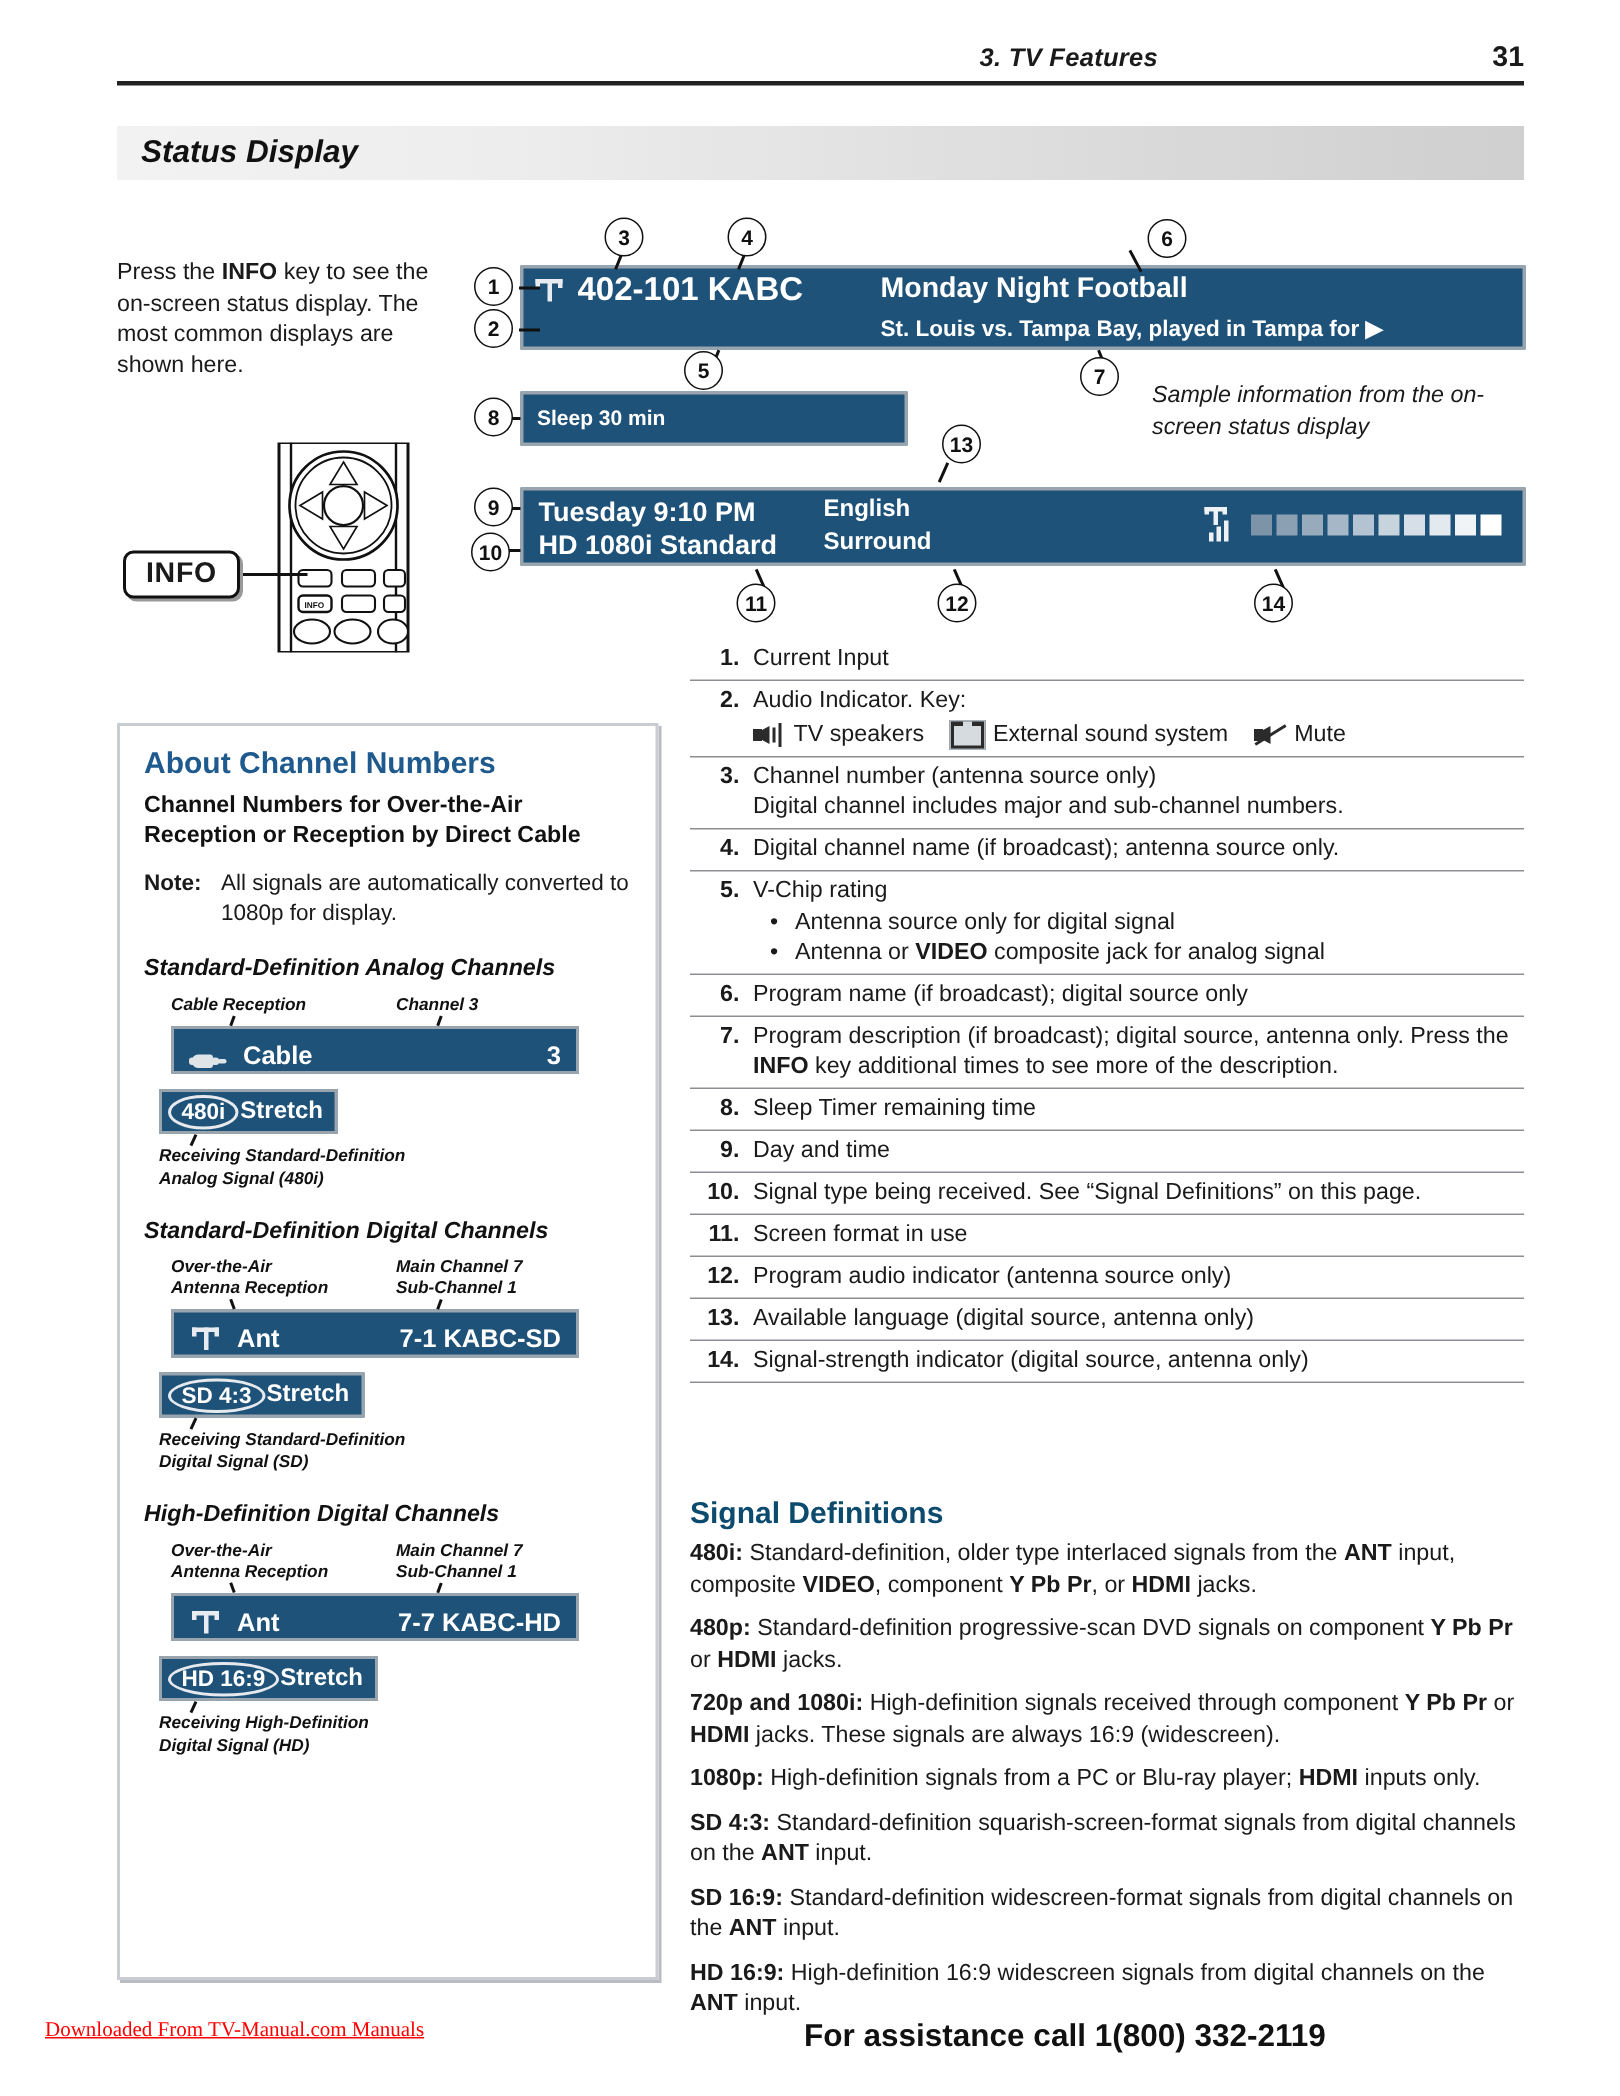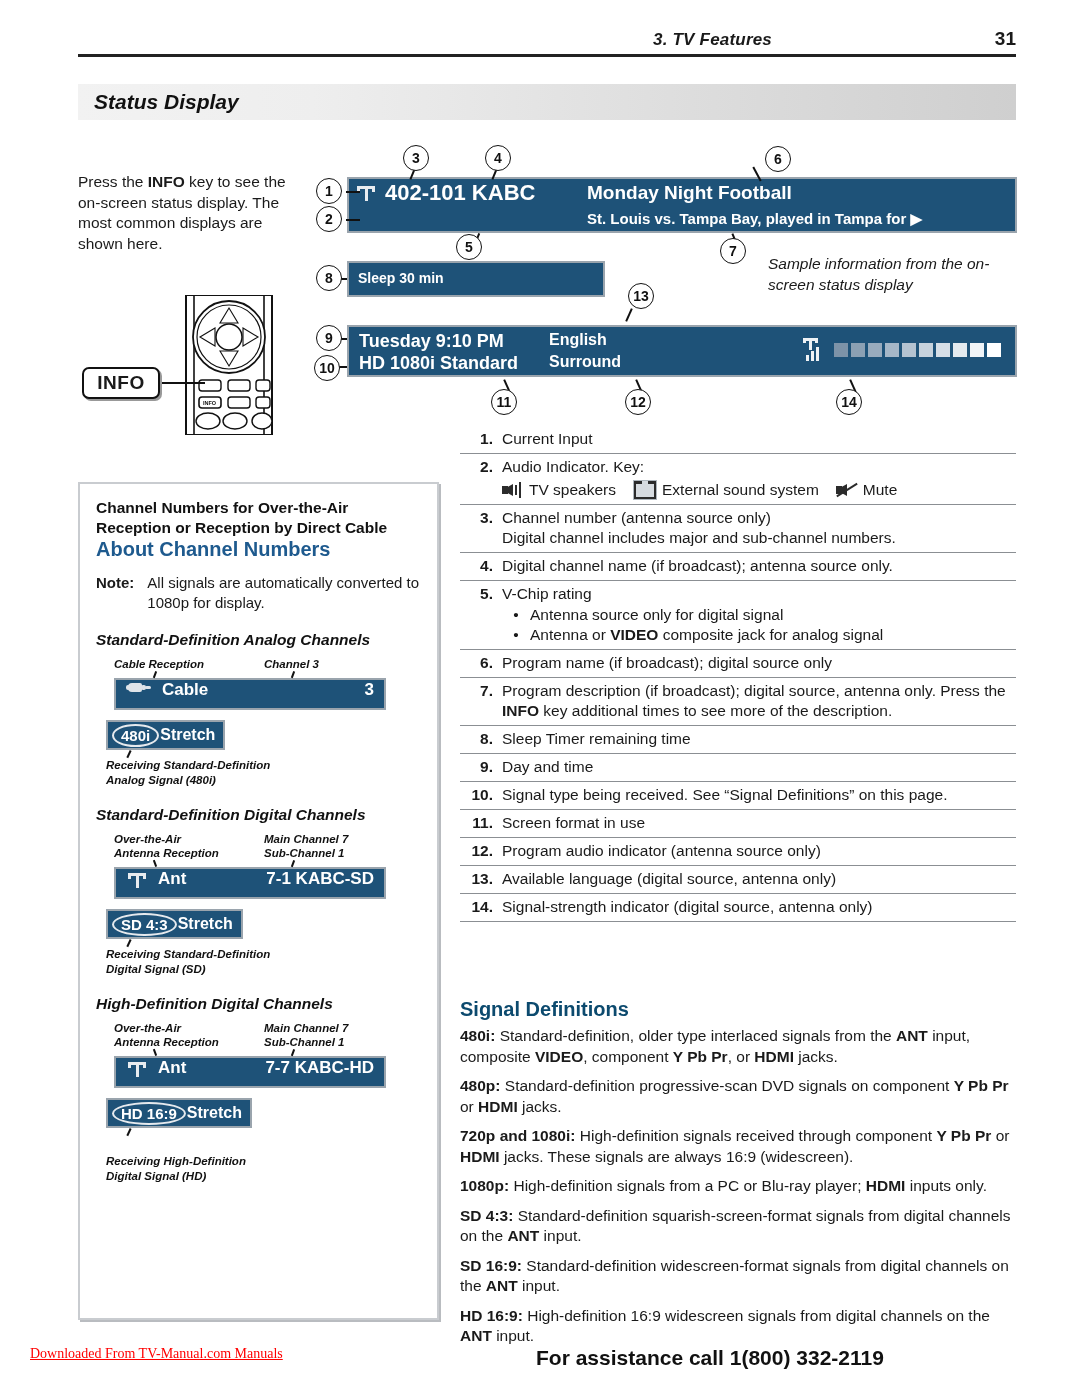--- a/index.html
+++ b/index.html
@@ -130,21 +130,21 @@
   #acn-title { font-size:20px; font-weight:bold; color:#1e5a8e; margin-bottom:6px; }
   #acn-sub { font-size:15.5px; font-weight:bold; line-height:20px; color:#111; }
   #acn-note { margin-top:12px; font-size:15px; line-height:20px; display:flex; }
   #acn-note .nlbl { font-weight:bold; margin-right:13px; }
   .sd-head {
     margin-top:18px; font-size:15.5px; font-weight:bold; font-style:italic; color:#111;
   }
   .annot { font-size:11.5px; font-weight:bold; font-style:italic; color:#111; line-height:14px; }
   .bluerow {
     background:#1e5278; border:2px solid #9aa4ad; color:#fff;
-    display:flex; align-items:flex-start; height:32px; padding:0 10px;
+    display:flex; align-items:flex-end; height:32px; padding:0 10px;
   }
   .bluerow .src { font-size:17px; font-weight:bold; margin-left:10px; }
   .bluerow .num { font-size:17px; font-weight:bold; margin-left:auto; }
   .stretchrow {
     background:#1e5278; border:2px solid #9aa4ad; color:#fff;
     display:inline-flex; align-items:center; height:30px; padding:0 8px 0 4px;
   }
   .oval {
     border:2px solid #e6eaee; border-radius:50%;
     padding:1px 7px; font-size:15px; font-weight:bold; line-height:17px;
@@ -329,22 +329,22 @@
   <div class="call" style="left:491px; top:389px;">11</div>
   <div class="call" style="left:625px; top:389px;">12</div>
   <div class="call" style="left:628px; top:283px;">13</div>
   <div class="call" style="left:836px; top:389px;">14</div>
 </div>
 
 <div class="pg" id="sample-cap">Sample information from the on-screen status display</div>
 
 <div class="pg" id="acn-box">
   <div id="acn-inner">
+    <div id="acn-title">About Channel Numbers</div>
     <div id="acn-sub">Channel Numbers for Over-the-Air Reception or Reception by Direct Cable</div>
-    <div id="acn-title">About Channel Numbers</div>
     <div id="acn-note">
       <span class="nlbl">Note:</span>
       <span>All signals are automatically converted to 1080p for display.</span>
     </div>
     <div id="acn-groups">
         <div>
           <div class="sd-head">Standard-Definition Analog Channels</div>
           <div style="display: flex; margin: 8px 0px 0px 18px; position: relative;">
             <div class="annot" style="width: 150px;">Cable Reception</div>
             <div class="annot">Channel 3</div>
@@ -421,21 +421,21 @@
             <span class="src">Ant</span>
             <span class="num">7-7 KABC-HD</span>
           </div>
           <div style="margin: 10px 0px 0px 10px;"><span class="stretchrow">
               <span class="oval">HD 16:9</span>
               <span class="stx">Stretch</span>
             </span></div>
           <div style="position: relative; height: 7px; margin-left: 10px;">
             <span class="tick" style="left:22px;top:0;height:8px;transform:rotate(25deg);"></span>
           </div>
-          <div class="annot" style="margin-left: 10px; margin-top: 19px; line-height: 15px;">Receiving High-Definition<br>Digital Signal (HD)</div>
+          <div class="annot" style="margin-left: 10px; margin-top: 1px; line-height: 15px;">Receiving High-Definition<br>Digital Signal (HD)</div>
         </div>
       </div>
   </div>
 </div>
 
 <div class="pg" id="num-list">
     <div class="nrow">
       <div class="nn">1.</div>
       <div class="nt">Current Input</div>
     </div>

